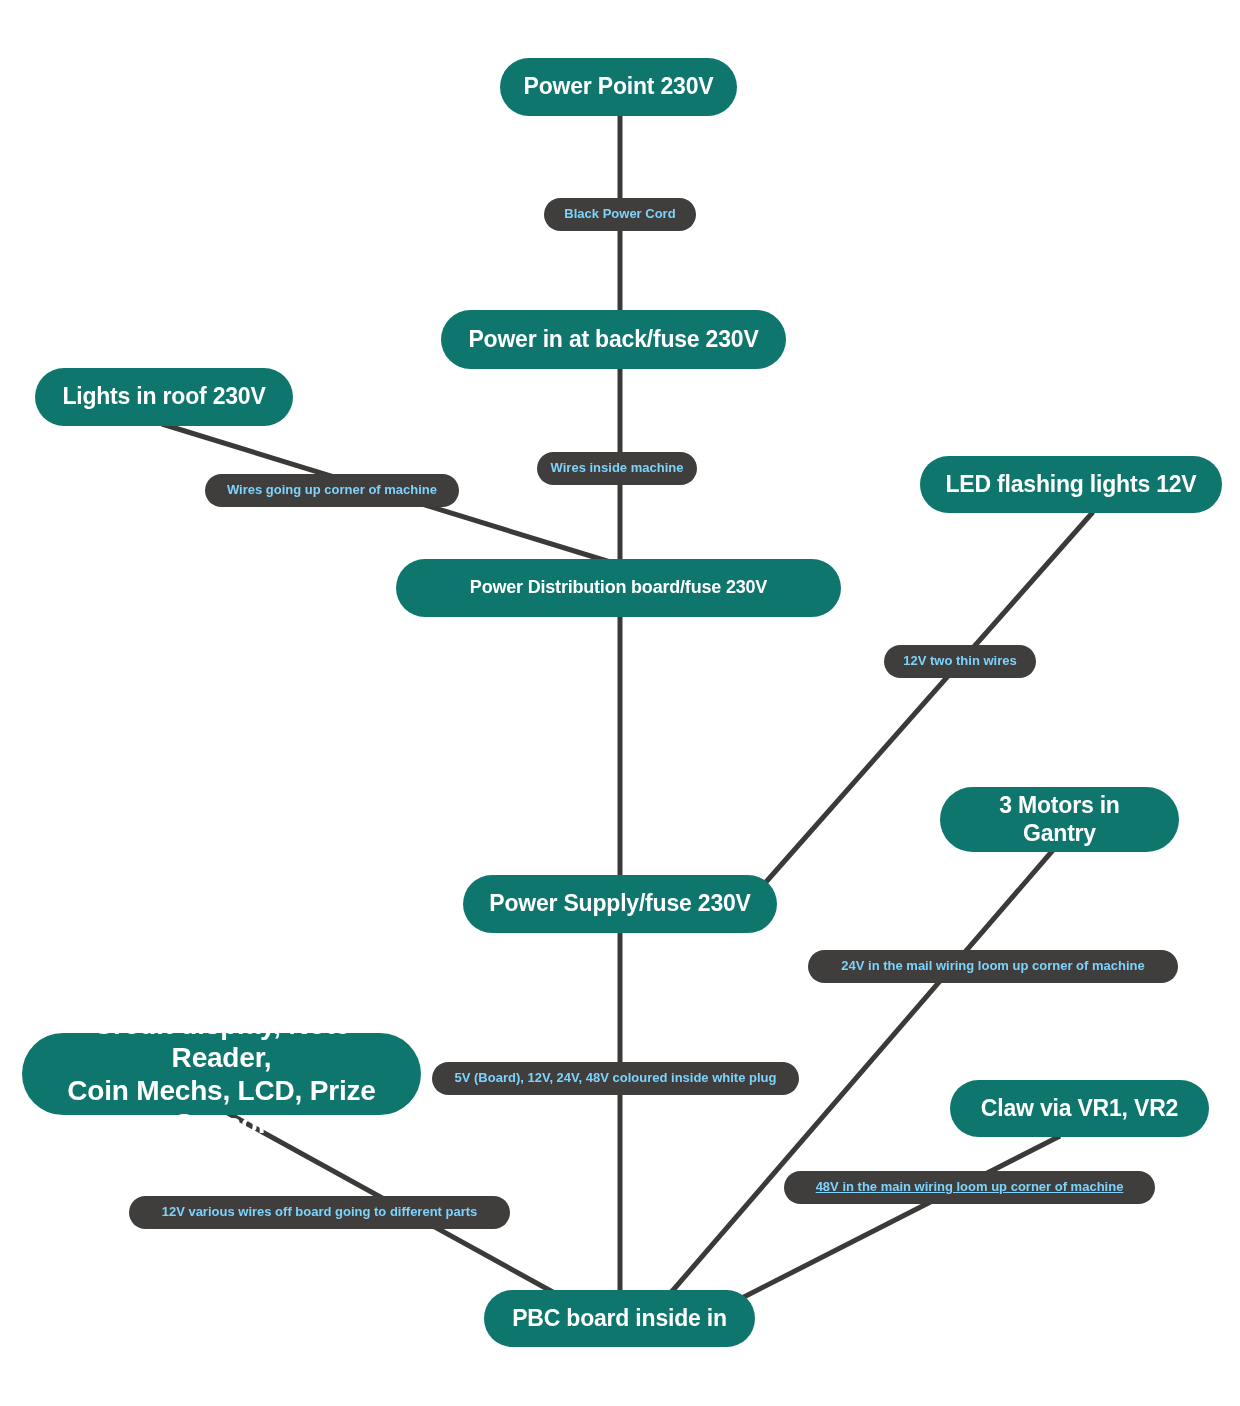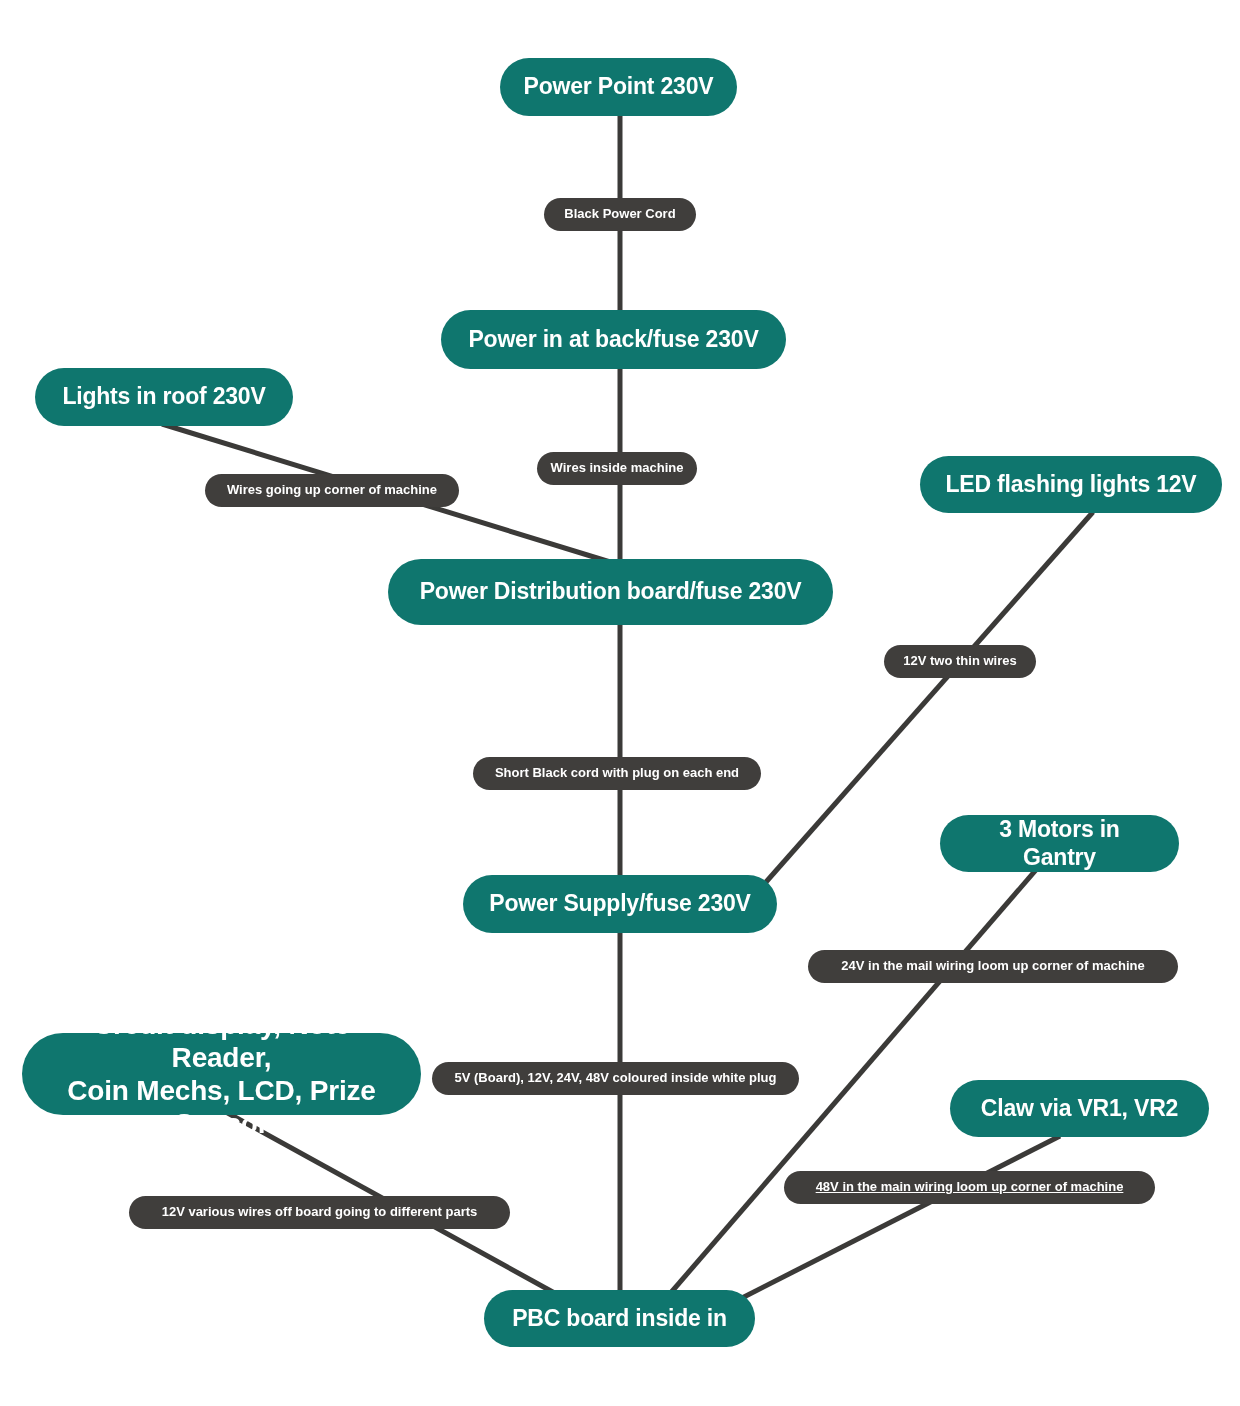--- a/index.html
+++ b/index.html
@@ -46,21 +46,21 @@
   }
   .label {
     position: absolute;
     z-index: 3;
     box-sizing: border-box;
     display: flex;
     align-items: center;
     justify-content: center;
     text-align: center;
     background: #403e3c;
-    color: #ffffff;
+    color: #7dd3fc;
     border-radius: 999px;
     font-weight: bold;
     line-height: 1.15;
     padding: 14px 16px;
     white-space: nowrap;
   }
 </style>
 </head>
 <body>
 
@@ -90,42 +90,41 @@
   </svg>
 
   <div class="node" style="left:500px; top:58px; width:237px; height:58px; font-size:23px;">Power Point 230V</div>
 
   <div class="node" style="left:441px; top:310px; width:345px; height:59px; font-size:23px;">Power in at back/fuse 230V</div>
 
   <div class="node" style="left:35px; top:368px; width:258px; height:58px; font-size:23px;">Lights in roof  230V</div>
 
   <div class="node" style="left:920px; top:456px; width:302px; height:57px; font-size:23px;">LED flashing lights 12V</div>
 
-  <div class="node" style="left:388px; top:559px; width:445px; height:66px; font-size:23px;">Power Distribution board/fuse 230V</div>
+  <div class="node" style="left:396px; top:559px; width:445px; height:58px; font-size:18px;">Power Distribution board/fuse 230V</div>
 
-  <div class="node" style="left:940px; top:815px; width:239px; height:57px; font-size:23px;">3 Motors in Gantry</div>
+  <div class="node" style="left:940px; top:787px; width:239px; height:65px; font-size:23px;">3 Motors in Gantry</div>
 
   <div class="node" style="left:463px; top:875px; width:314px; height:58px; font-size:23px;">Power Supply/fuse 230V</div>
 
   <div class="node" style="left:22px; top:1033px; width:399px; height:82px; font-size:28px;">Credit display, Note Reader,
 Coin Mechs, LCD, Prize Sensor</div>
 
   <div class="node" style="left:950px; top:1080px; width:259px; height:57px; font-size:23px;">Claw via VR1, VR2</div>
 
   <div class="node" style="left:484px; top:1290px; width:271px; height:57px; font-size:23px;">PBC board inside in</div>
 
   <div class="label" style="left:544px; top:198px; width:152px; height:33px; font-size:13px;">Black Power Cord</div>
 
   <div class="label" style="left:537px; top:452px; width:160px; height:33px; font-size:13px;">Wires inside machine</div>
 
   <div class="label" style="left:205px; top:474px; width:254px; height:33px; font-size:13px;">Wires going up corner of  machine</div>
 
   <div class="label" style="left:884px; top:645px; width:152px; height:33px; font-size:13px;">12V two thin wires</div>
 
-  <div class="label" style="left:473px; top:757px; width:288px; height:33px; font-size:13px;">Short Black cord with plug on each end</div>
 
   <div class="label" style="left:808px; top:950px; width:370px; height:33px; font-size:13px;">24V in the mail wiring loom up corner of machine</div>
 
   <div class="label" style="left:432px; top:1062px; width:367px; height:33px; font-size:13px;">5V (Board), 12V, 24V, 48V coloured inside white plug</div>
 
   <div class="label" style="left:129px; top:1196px; width:381px; height:33px; font-size:13px;">12V various wires off  board going to different parts</div>
 
   <div class="label" style="left:784px; top:1171px; width:371px; height:33px; font-size:13px;text-decoration:underline;">48V in the main wiring loom up corner of machine</div>
 
 </div>

